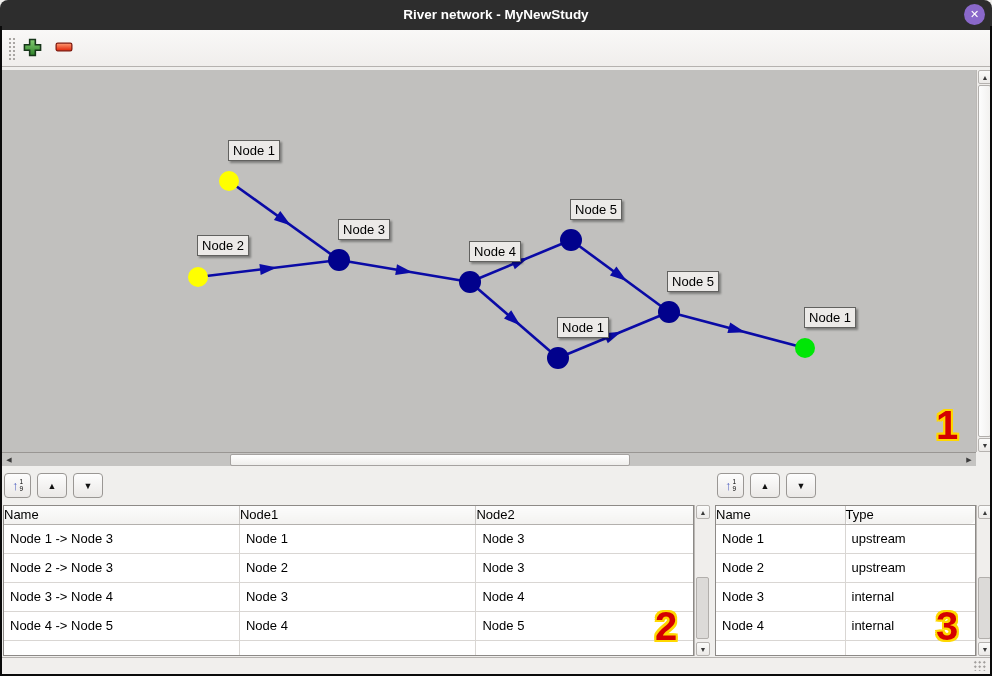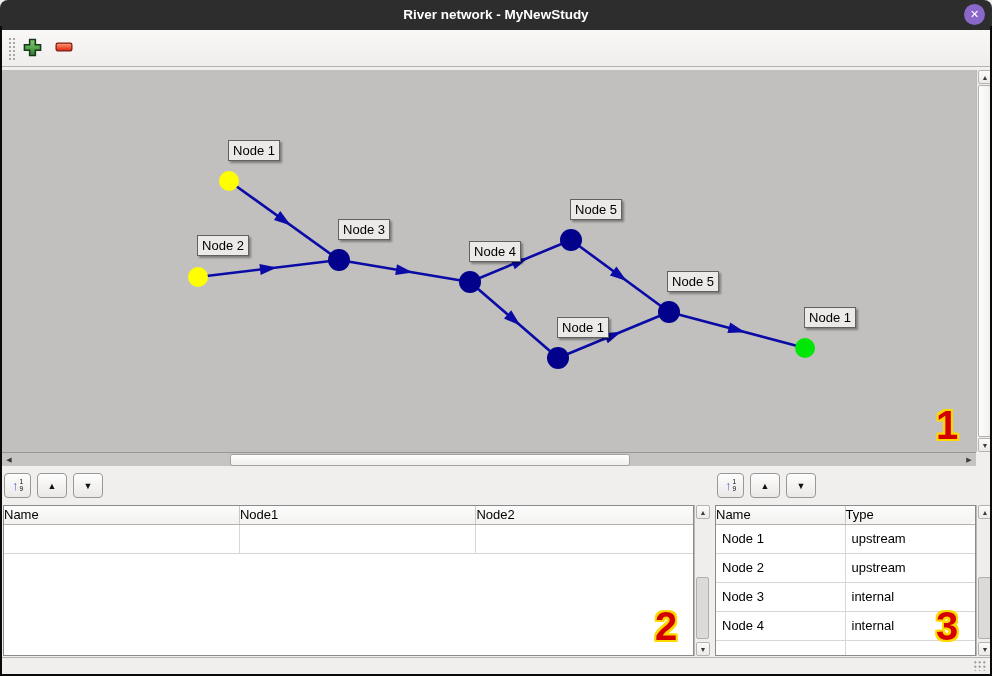--- a/index.html
+++ b/index.html
@@ -212,20 +212,40 @@
     <table>
       <thead>
           <tr>
             <th style="width: 230px;">Name</th>
             <th style="width: 231px;">Node1</th>
             <th style="width: 212px;">Node2</th>
           </tr>
         </thead>
       <tbody>
           <tr>
+            <td>Node 1 -&gt; Node 3</td>
+            <td>Node 1</td>
+            <td>Node 3</td>
+          </tr>
+          <tr>
+            <td>Node 2 -&gt; Node 3</td>
+            <td>Node 2</td>
+            <td>Node 3</td>
+          </tr>
+          <tr>
+            <td>Node 3 -&gt; Node 4</td>
+            <td>Node 3</td>
+            <td>Node 4</td>
+          </tr>
+          <tr>
+            <td>Node 4 -&gt; Node 5</td>
+            <td>Node 4</td>
+            <td>Node 5</td>
+          </tr>
+          <tr>
             <td>&nbsp;</td>
             <td>&nbsp;</td>
             <td>&nbsp;</td>
           </tr>
         </tbody>
     </table>
   </div>
   <div class="sb sb-v table-vscroll tv-left">
     <div class="sb-btn up">▲</div>
     <div class="sb-thumb"></div>

